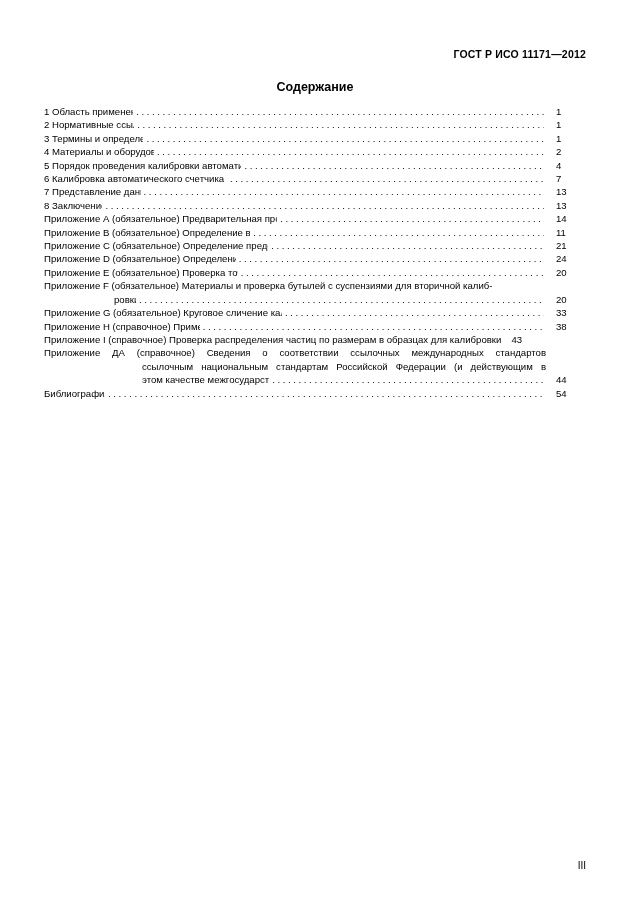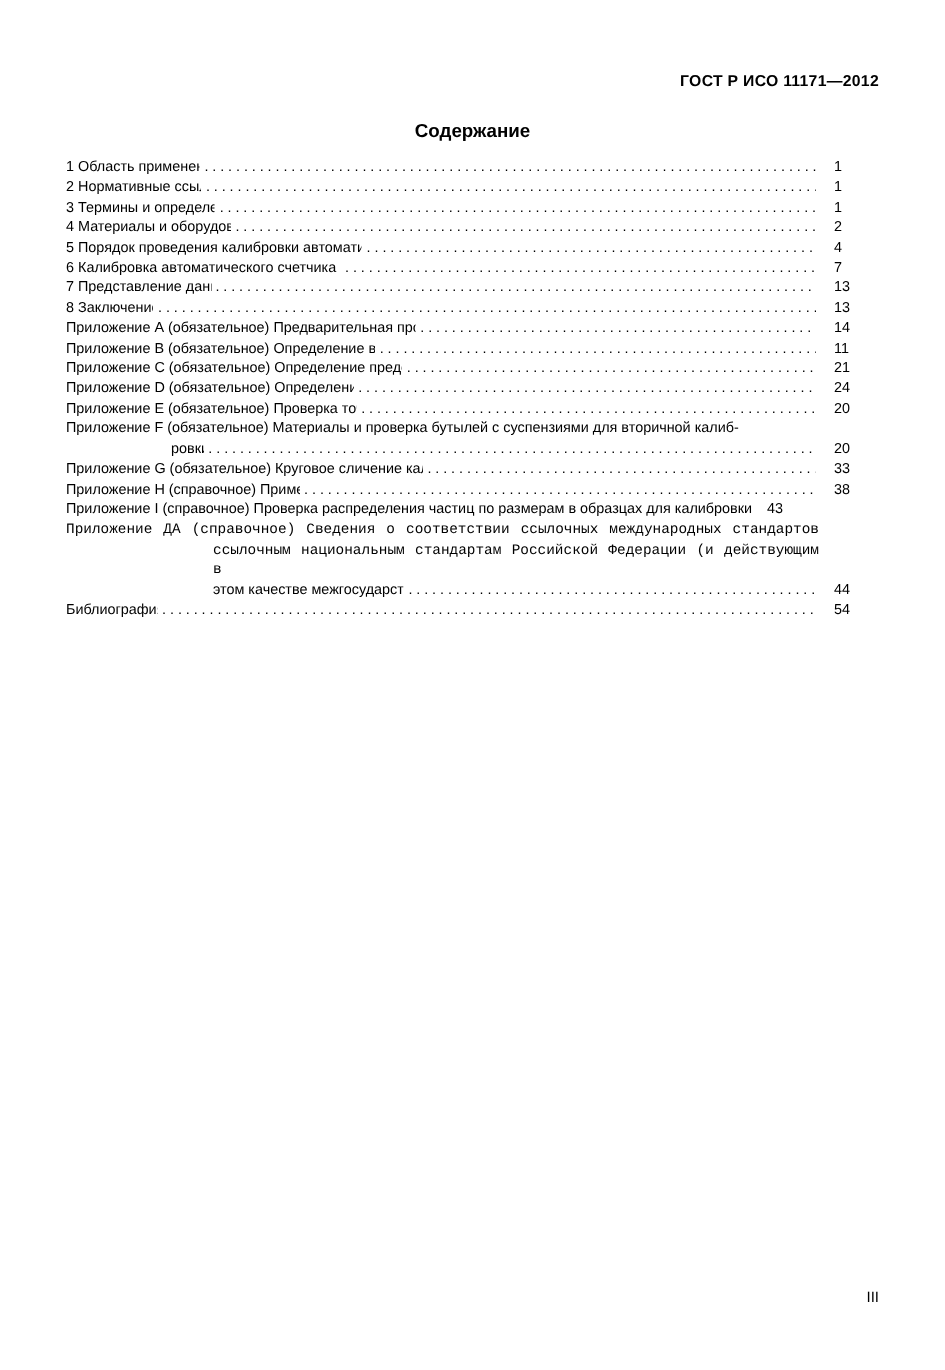--- a/index.html
+++ b/index.html
@@ -82,21 +82,20 @@
   .toc-row.cont2 .toc-label {
     padding-left: 98px;
   }
   .toc-row.justify .toc-label {
     flex: 1 1 auto;
     white-space: normal;
     display: block;
     text-align: justify;
     text-align-last: justify;
     word-spacing: 0.5px;
-    font-family: Liberation Mono, monospace;
   }
   .page-number-bottom {
     position: absolute;
     bottom: 42px;
     right: 44px;
     font-size: 10px;
     padding-left: 42px;
   }
 </style>
 </head>

